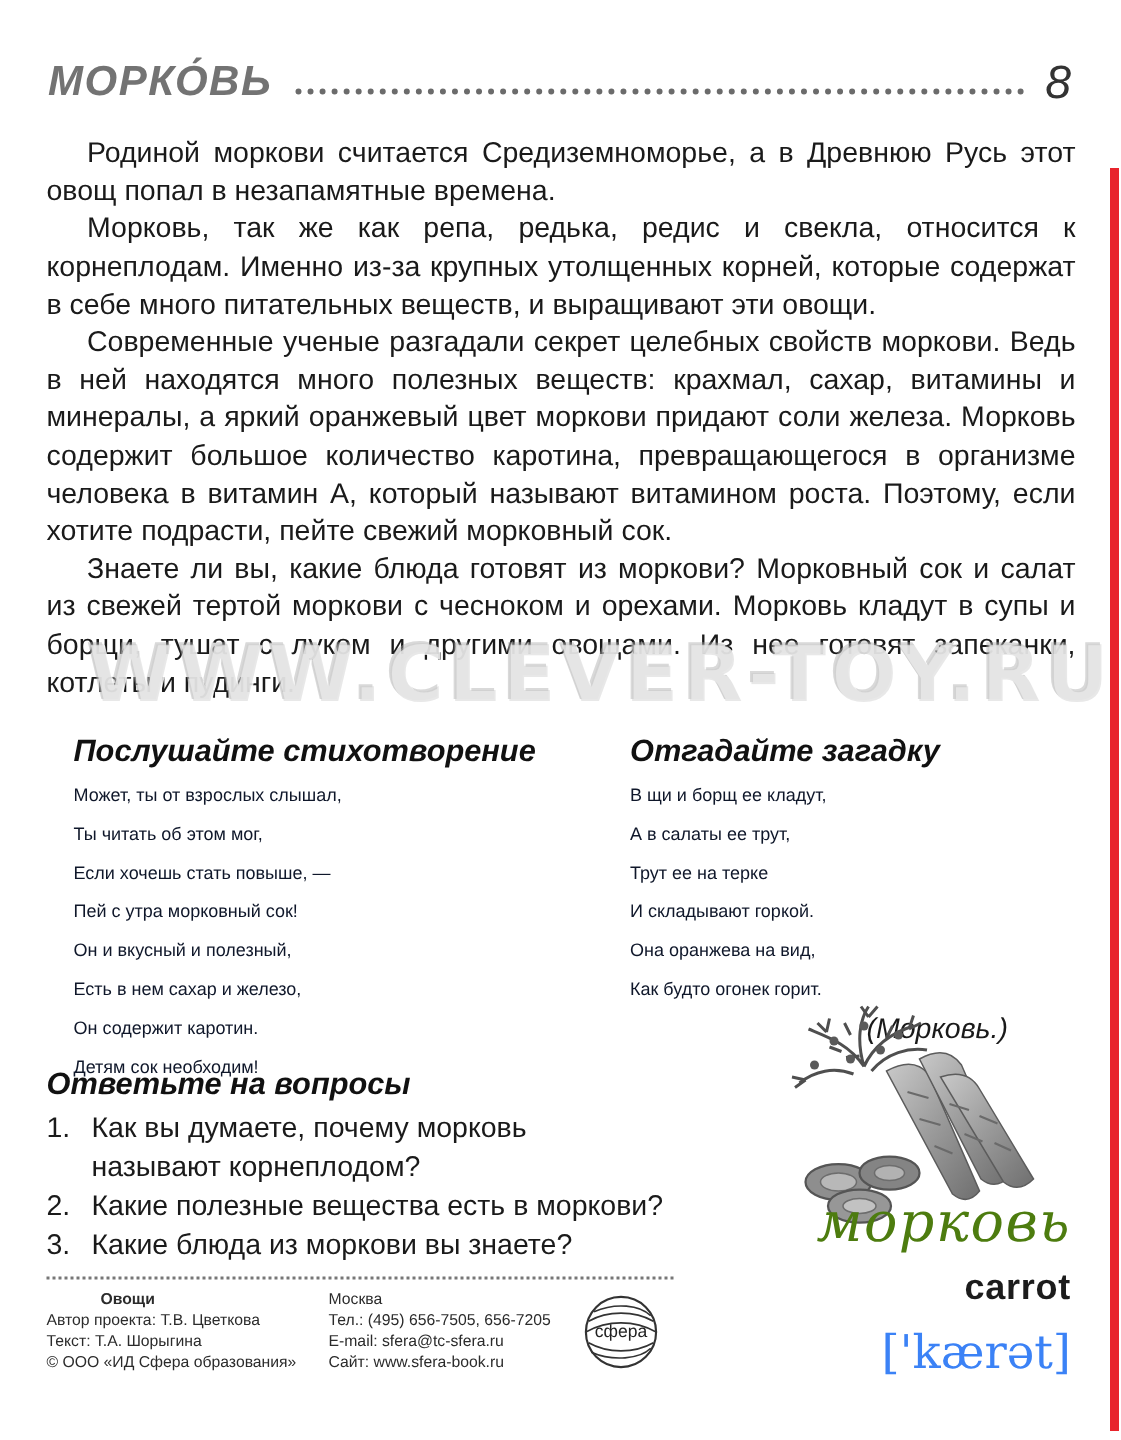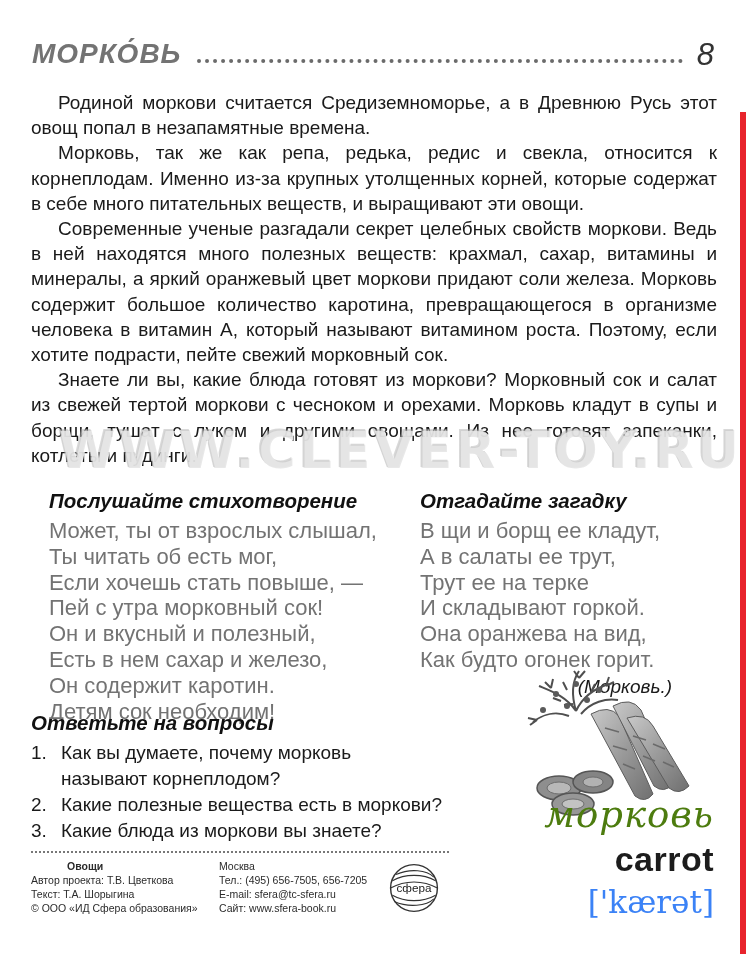--- a/index.html
+++ b/index.html
@@ -27,35 +27,35 @@
     font-family:"DejaVu Sans", sans-serif; font-weight:700; font-size:52px; letter-spacing:3px;
     color:rgba(198,198,198,0.40);
     text-shadow:1px 1px 0 rgba(255,255,255,0.85), -1px -1px 0 rgba(170,170,170,0.45);
     white-space:nowrap;
   }
 
   
   .col-heading { font-size:20.5px; font-weight:bold; font-style:italic; color:#111; margin-bottom:5px; }
   .poem   { position:absolute; left:31px;  top:489px; width:385px;margin-left:18px; }
   .riddle { position:absolute; left:420px; top:489px; width:300px; }
-  .verse-line { font-size:22px; line-height:25.8px; color:#737373; white-space:nowrap; }
+  .verse-line { font-size:12px; line-height:25.8px; color:#0f172a; white-space:nowrap; }
   .riddle-answer { font-size:19px; line-height:27px; font-style:italic; text-align:right; padding-right:48px; color:#1a1a1a; }
 
   
   .questions { position:absolute; left:31px; top:711px; width:485px; }
   .q-item { display:flex; font-size:19px; line-height:26px; color:#1a1a1a; }
   .q-num { width:30px; flex:0 0 30px; }
   .q-text2 { padding-left:0; }
 
   
   .figure { position:absolute; left:521px; top:666px; width:205px; height:160px; }
   
   .vocab { position:absolute; right:33px; top:793px; width:230px; text-align:right; z-index:2; }
   .vocab .ru { font-family:"DejaVu Serif", serif; font-style:italic; font-size:37px; color:#4d7c0f; line-height:44px; letter-spacing:1px; }
-  .vocab .en { font-size:34px; font-weight:bold; color:#1c1c1c; line-height:44px; letter-spacing:0.5px; }
+  .vocab .en { font-size:24px; font-weight:bold; color:#1c1c1c; line-height:44px; letter-spacing:0.5px; }
   .vocab .tr { font-family:"DejaVu Serif", serif; font-size:31px; color:#3b82f6; line-height:43px; }
 
   
   .footer { position:absolute; left:31px; top:851px; width:418px; }
   .footer .sep { border-top:2px dotted #777; margin-bottom:6px; }
   .footer-cols { display:flex; }
   .f-col { font-size:10.5px; line-height:14px; color:#2b2b2b; }
   .f-col.c1 { width:188px; }
   .f-col.c2 { width:168px; }
   .f-col .b { font-weight:bold;margin-left:36px; }
@@ -79,21 +79,21 @@
     <p>Морковь, так же как репа, редька, редис и свекла, относится к корнеплодам. Именно из-за крупных утолщенных корней, которые содержат в себе много питательных веществ, и выращивают эти овощи.</p>
     <p>Современные ученые разгадали секрет целебных свойств моркови. Ведь в ней находятся много полезных веществ: крахмал, сахар, витамины и минералы, а яркий оранжевый цвет моркови придают соли железа. Морковь содержит большое количество каротина, превращающегося в организме человека в витамин А, который называют витамином роста. Поэтому, если хотите подрасти, пейте свежий морковный сок.</p>
     <p>Знаете ли вы, какие блюда готовят из моркови? Морковный сок и салат из свежей тертой моркови с чесноком и орехами. Морковь кладут в супы и борщи, тушат с луком и другими овощами. Из нее готовят запеканки, котлеты и пудинги.</p>
   </div>
 
   <div class="watermark">WWW.CLEVER-TOY.RU</div>
 
   <div class="poem">
     <div class="col-heading">Послушайте стихотворение</div>
     <div class="verse-line">Может, ты от взрослых слышал,</div>
-    <div class="verse-line">Ты читать об есть мог,</div>
+    <div class="verse-line">Ты читать об этом мог,</div>
     <div class="verse-line">Если хочешь стать повыше, —</div>
     <div class="verse-line">Пей с утра морковный сок!</div>
     <div class="verse-line">Он и вкусный и полезный,</div>
     <div class="verse-line">Есть в нем сахар и железо,</div>
     <div class="verse-line">Он содержит каротин.</div>
     <div class="verse-line">Детям сок необходим!</div>
   </div>
 
   <div class="riddle">
     <div class="col-heading">Отгадайте загадку</div>

